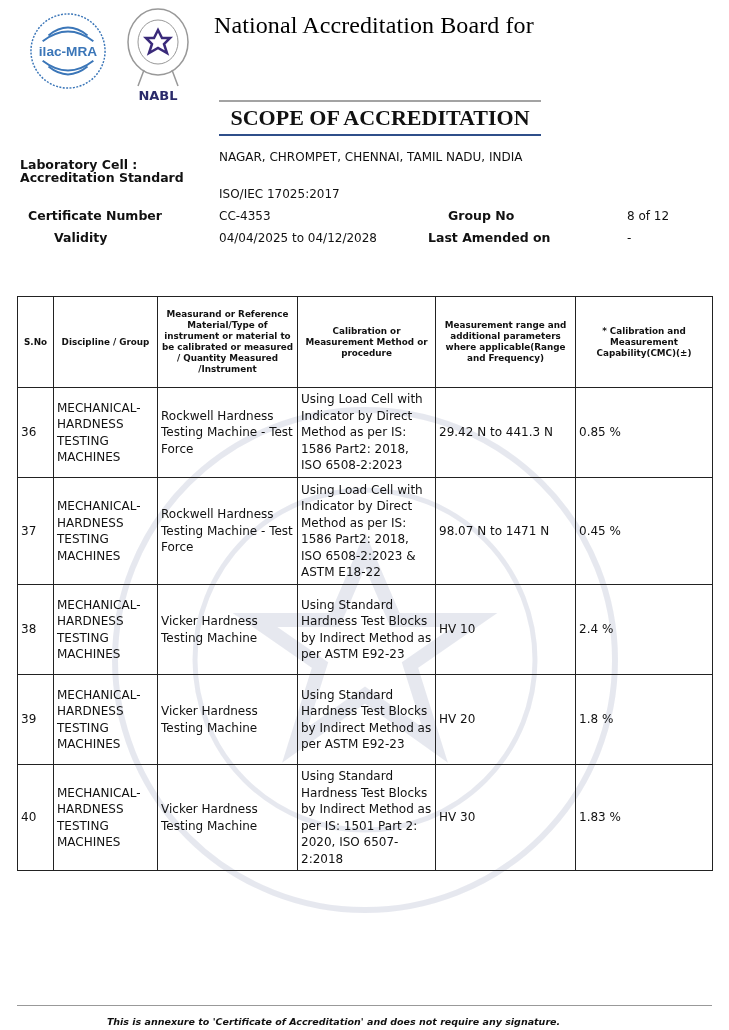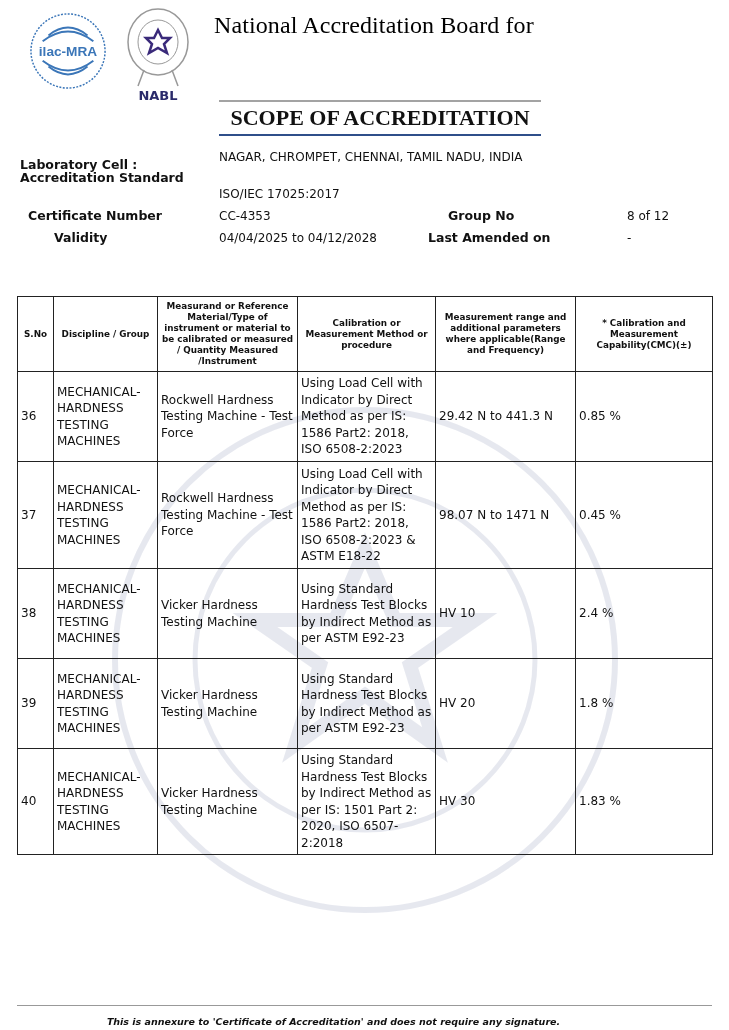--- a/index.html
+++ b/index.html
@@ -7,21 +7,21 @@
   .watermark { position: absolute; left: 105px; top: 400px; width: 520px; height: 520px; opacity: 0.10; }
   .logos { position: absolute; left: 25px; top: 6px; width: 175px; height: 95px; }
   .ilac { position: absolute; left: 4px; top: 6px; width: 78px; height: 78px; }
   .nabl { position: absolute; left: 97px; top: 2px; width: 72px; height: 95px; }
   .org-title { position: absolute; left: 214px; top: 14px; font-family: Liberation Serif, serif; font-size: 24px; line-height: 22px; color: #000000; letter-spacing: 0.1px; }
   .scope { position: absolute; left: 219px; top: 100px; width: 322px; border-top: 2px solid #a3a3a3; border-bottom: 2px solid #2f4f8a; text-align: center; font-family: "Liberation Serif", serif; font-weight: bold; font-size: 22px; line-height: 30px; padding: 1px 0; }
   .info-label { position: absolute; font-family: "DejaVu Sans", sans-serif; font-weight: bold; font-size: 12.5px; }
   .info-value { position: absolute; font-family: "DejaVu Sans", sans-serif; font-size: 12px; line-height: 16px; }
   table.scope-table { position: absolute; left: 17px; top: 296px; width: 695px; border-collapse: collapse; table-layout: fixed; }
   table.scope-table th, table.scope-table td { border: 1.5px solid #222; vertical-align: middle; }
-  table.scope-table th { font-family: "DejaVu Sans", sans-serif; font-size: 8.8px; font-weight: bold; text-align: center; line-height: 11px; padding: 4px 2px; height: 58px; }
+  table.scope-table th { font-family: "DejaVu Sans", sans-serif; font-size: 8.8px; font-weight: bold; text-align: center; line-height: 11px; padding: 12px 2px; height: 58px; }
   table.scope-table td { font-family: "DejaVu Sans", sans-serif; font-size: 12px; line-height: 16.5px; padding: 2px 3px; text-align: left; }
   .footer-line { position: absolute; left: 17px; top: 1005px; width: 695px; border-top: 1px solid #999; }
   .footer-text { position: absolute; left: 0; top: 1016px; width: 667px; text-align: center; font-family: "DejaVu Sans", sans-serif; font-style: italic; font-weight: bold; font-size: 9.5px; }
 </style>
 </head>
 <body>
 
 <svg class="watermark" viewBox="0 0 520 520">
   <circle cx="260" cy="260" r="250" fill="none" stroke="#1a2a6c" stroke-width="6"></circle>
   <circle cx="260" cy="260" r="170" fill="none" stroke="#1a2a6c" stroke-width="5"></circle>

